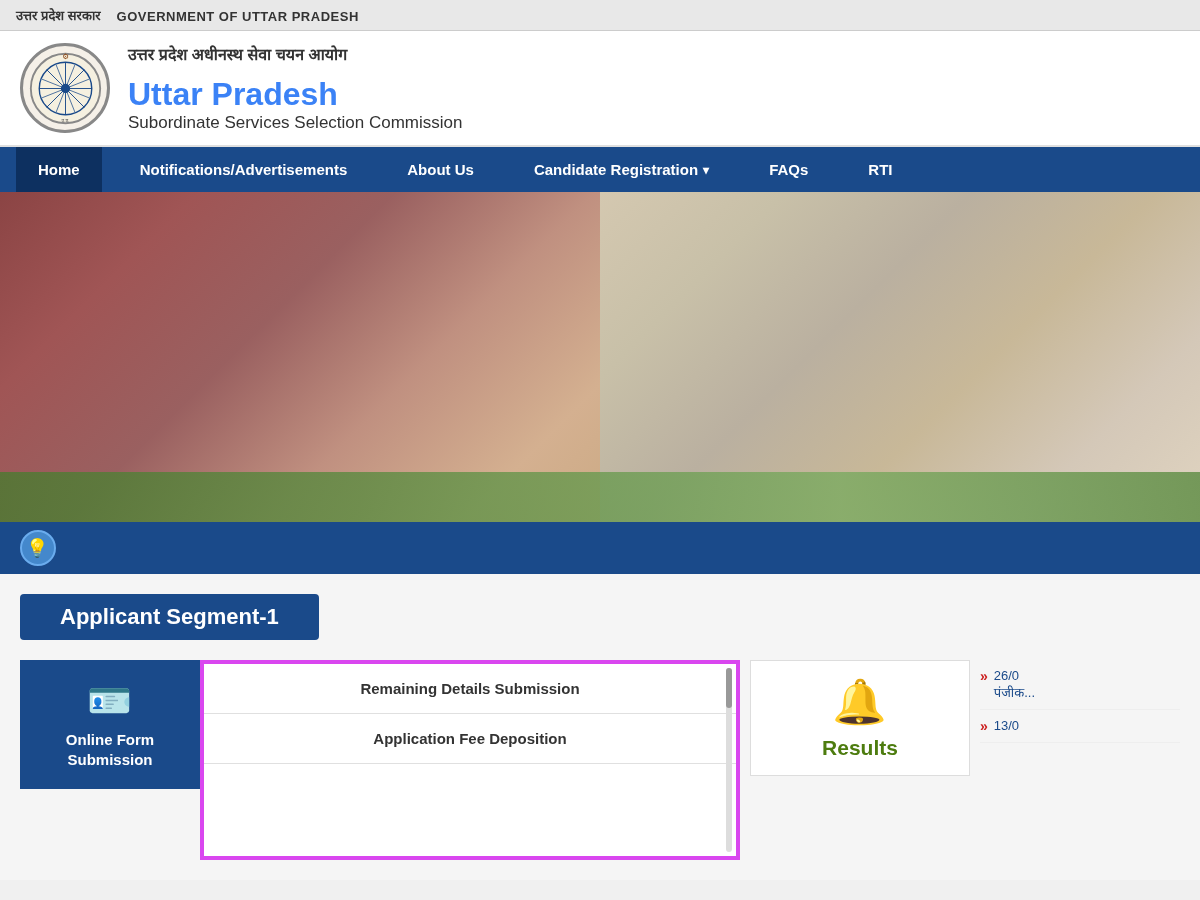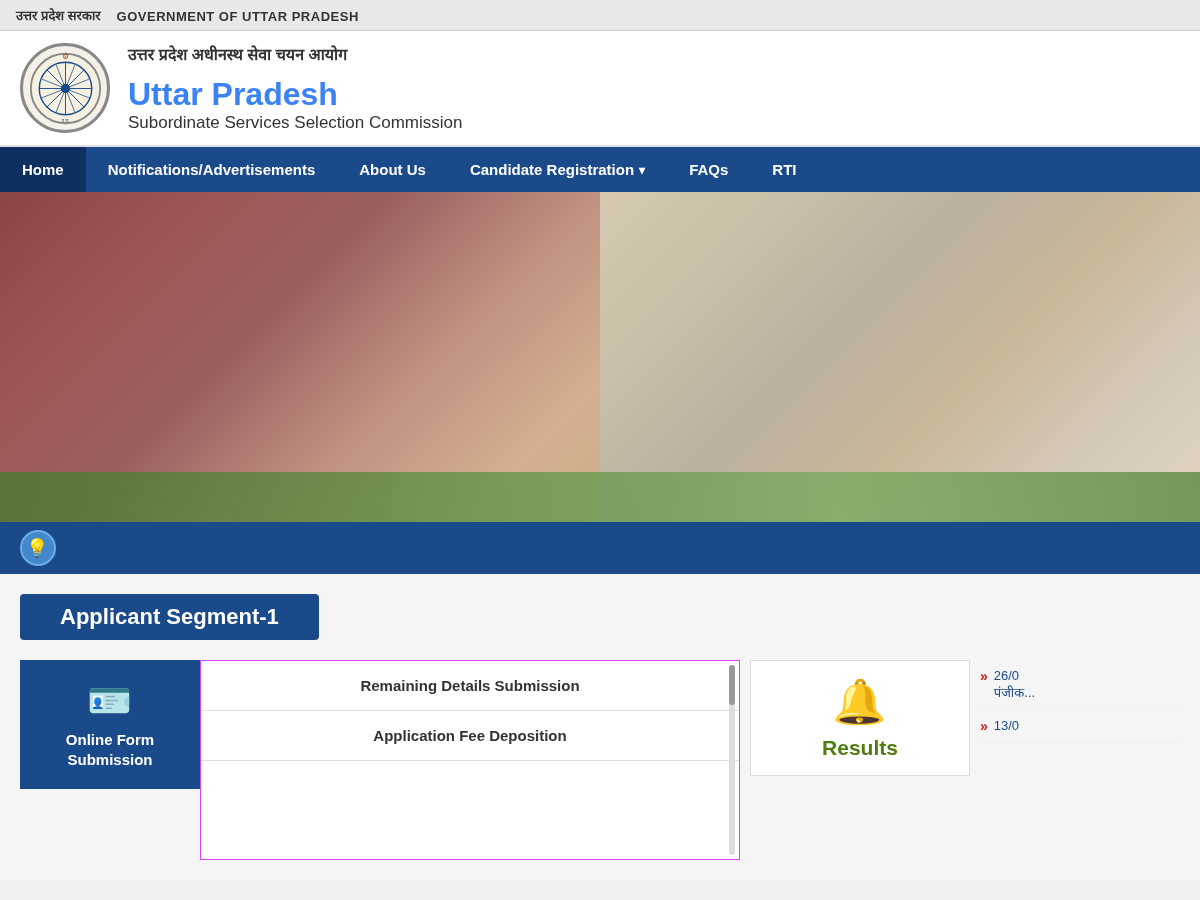--- a/index.html
+++ b/index.html
@@ -82,20 +82,21 @@
     nav a {
       color: #fff;
       text-decoration: none;
       padding: 14px 22px;
       font-size: 15px;
       font-weight: 600;
       display: flex;
       align-items: center;
       gap: 5px;
       white-space: nowrap;
+      margin-left: 16px;
     }
     nav a.active { background: #0d3060; }
     .nav-chevron { font-size: 12px; }
 
     
     .hero {
       width: 1200px;
       height: 330px;
       background: linear-gradient(to right, #8b5a5a 0%, #a06060 30%, #b8998a 50%, #c8b090 60%, #d4c4a0 70%, #b8b0a0 80%, #9090a0 90%);
       position: relative;
@@ -218,21 +219,21 @@
     .form-label {
       font-size: 15px;
       font-weight: bold;
       line-height: 1.3;
     }
 
     
     .middle-panel {
       flex: 1;
       background: #fff;
-      border: 1px solid #d946ef;
+      border: 4px solid #d946ef;
       min-height: 200px;
       position: relative;
     }
     .steps-list {
       list-style: none;
     }
     .steps-list li {
       padding: 16px 20px;
       border-bottom: 1px solid #e0e0e0;
       font-size: 15px;

